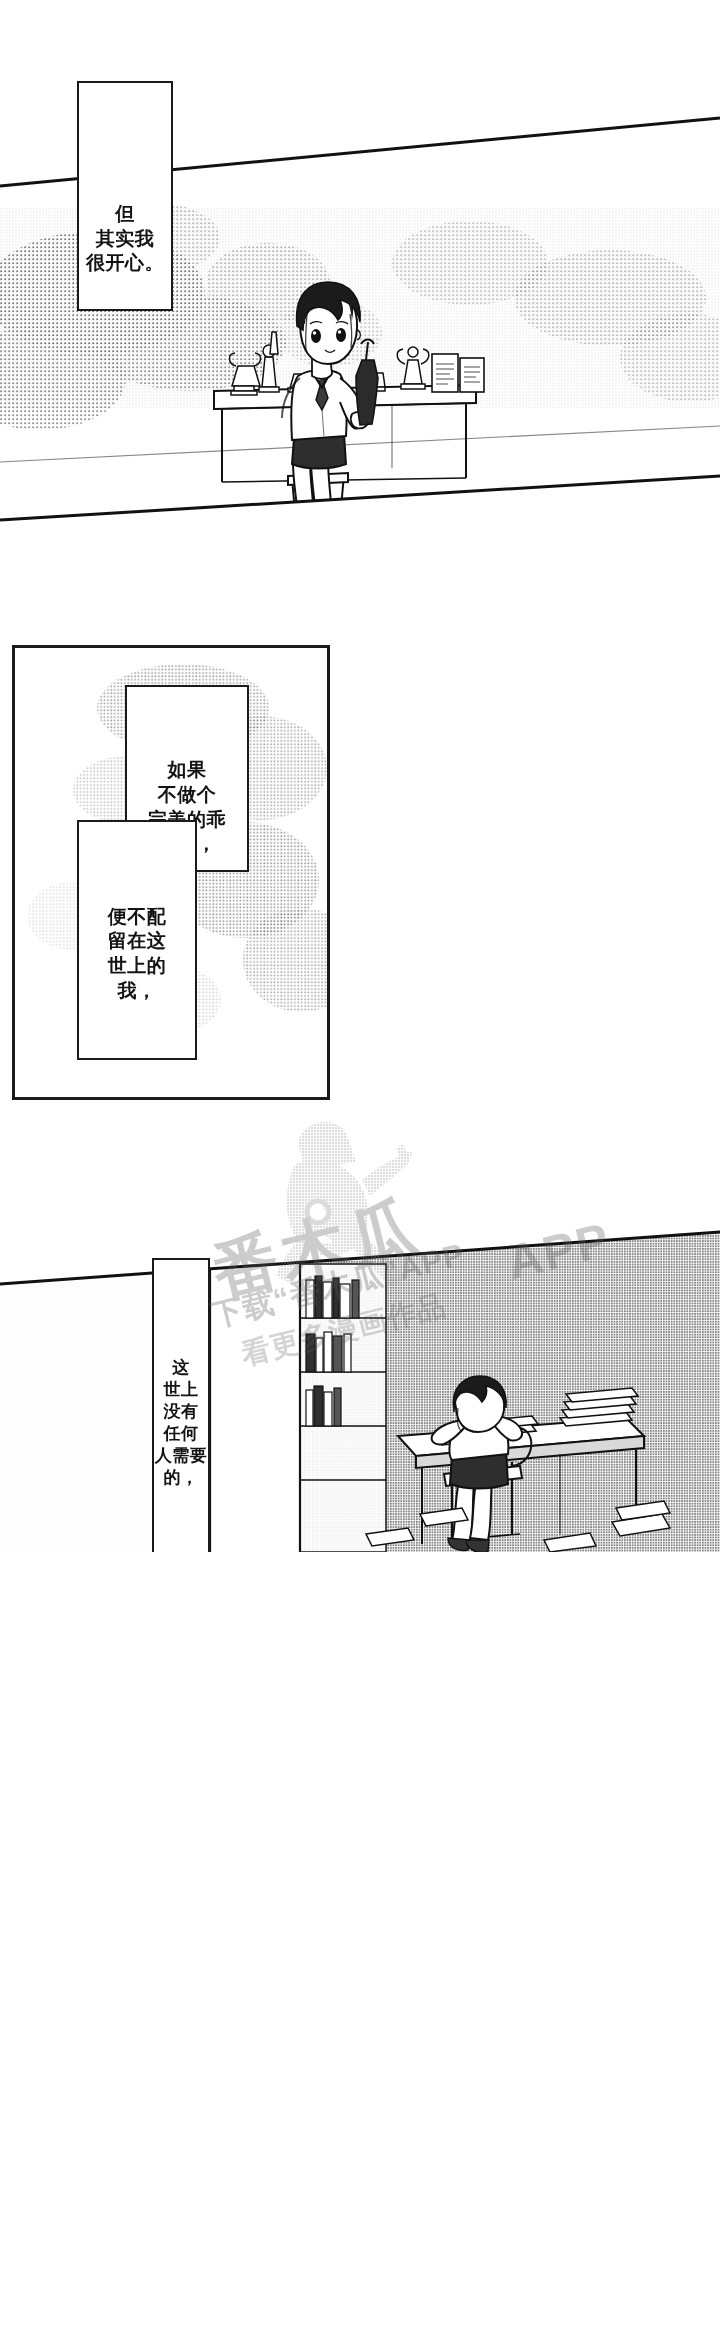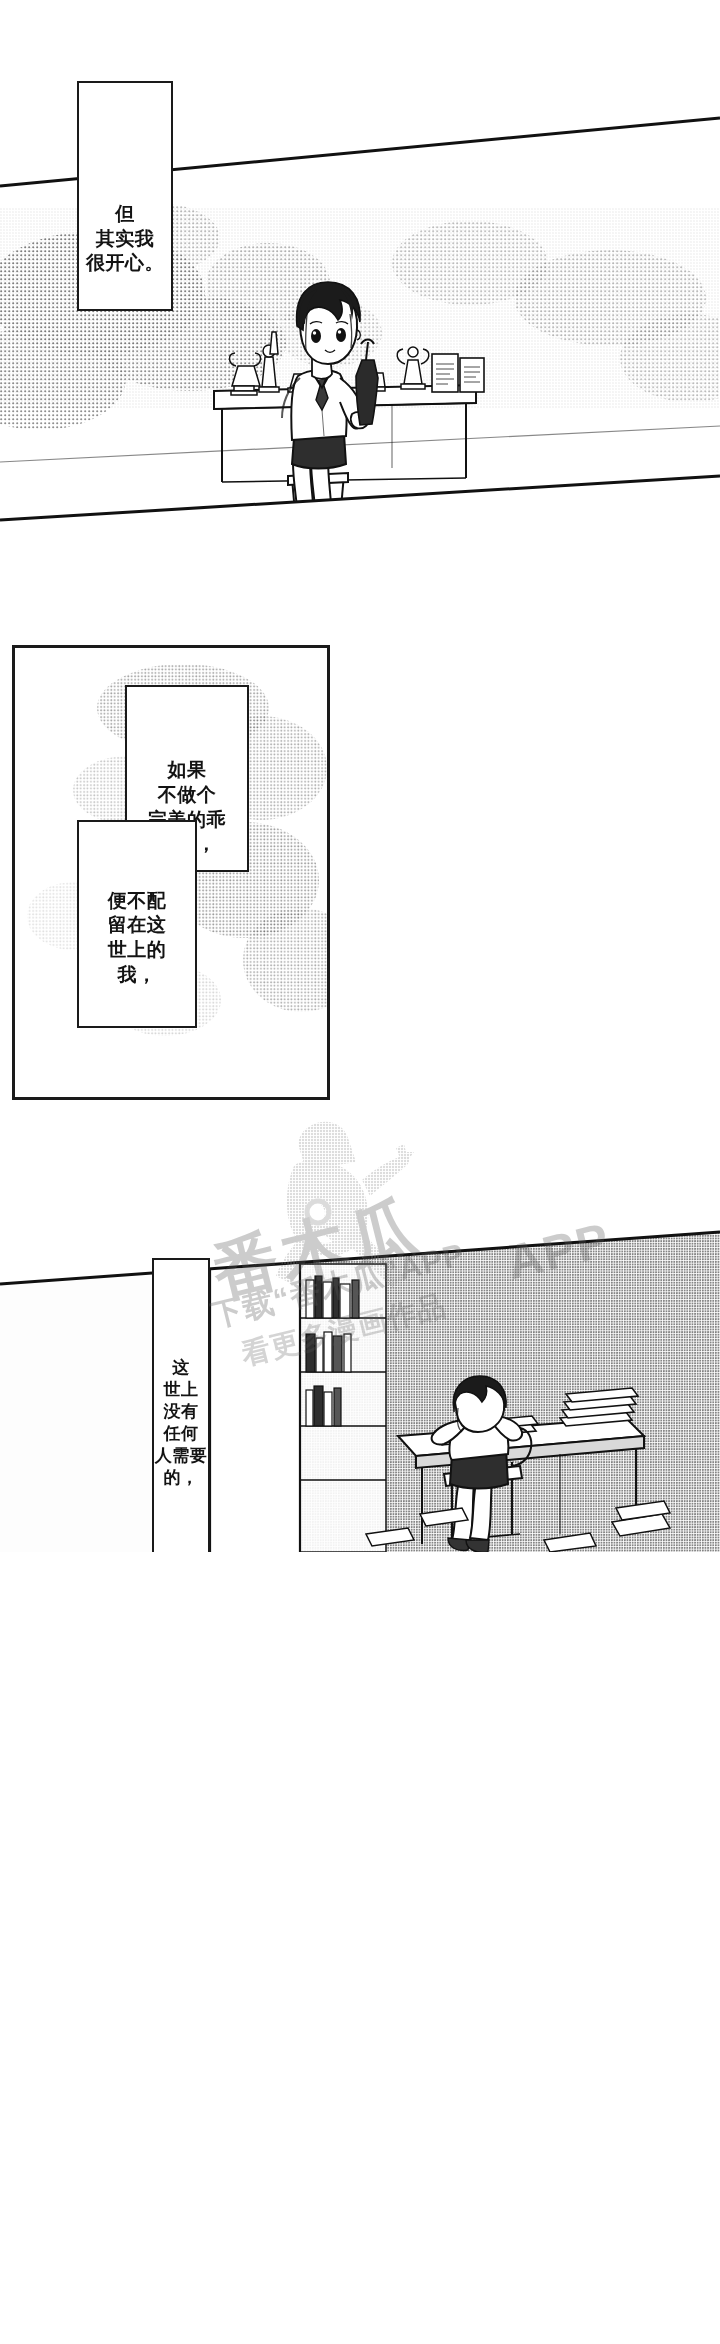--- a/index.html
+++ b/index.html
@@ -230,21 +230,21 @@
       <rect width="312" height="449" fill="url(#dotsB)" mask="url(#mskCloud2)" opacity=".8"></rect>
     </svg>
 
     <div class="bubble" style="left:110px;top:37px;width:124px;height:187px;">
       <div class="btext" style="font-size:19px;padding-top:58px;">如果
 不做个
 完美的乖
 孩子，</div>
     </div>
 
-    <div class="bubble" style="left:62px;top:172px;width:120px;height:208px;justify-content:center;">
+    <div class="bubble" style="left:62px;top:172px;width:120px;height:240px;justify-content:center;">
       <div class="btext" style="font-size:19px;padding-top:28px;">便不配
 留在这
 世上的
 我，</div>
     </div>
 
     <div class="abs" style="left:124px;top:175px;width:55px;height:46px;background:#fff;z-index:31;"></div>
   </div>
 
   <div class="panel" id="panel3" style="left:0px;top:1222px;width:720px;height:330px;">

